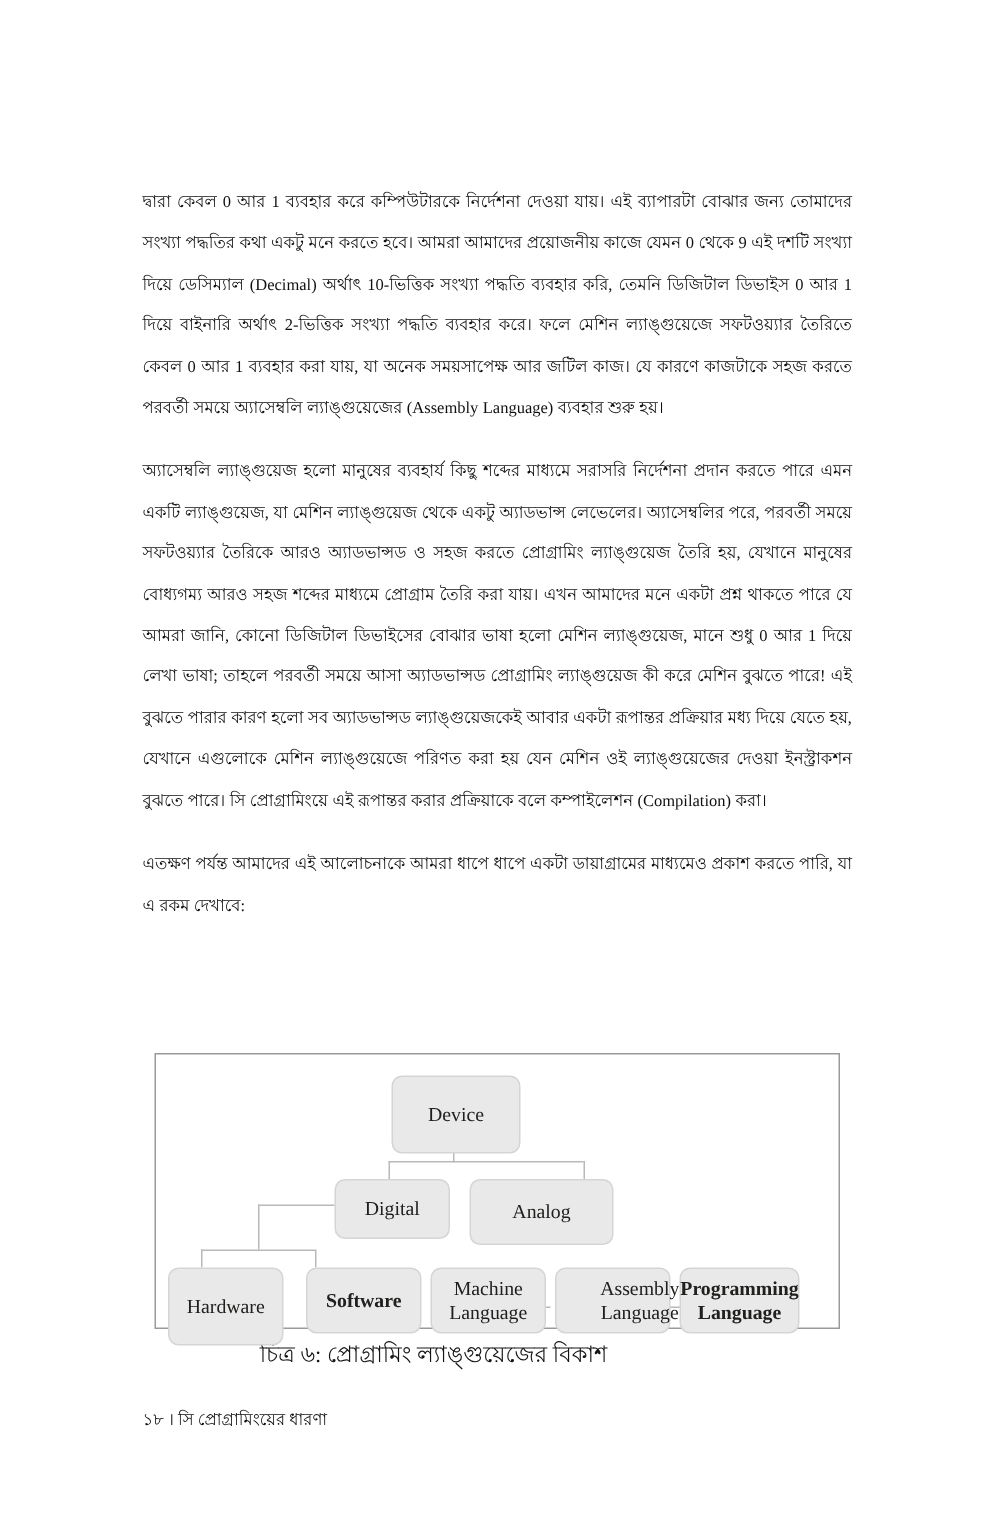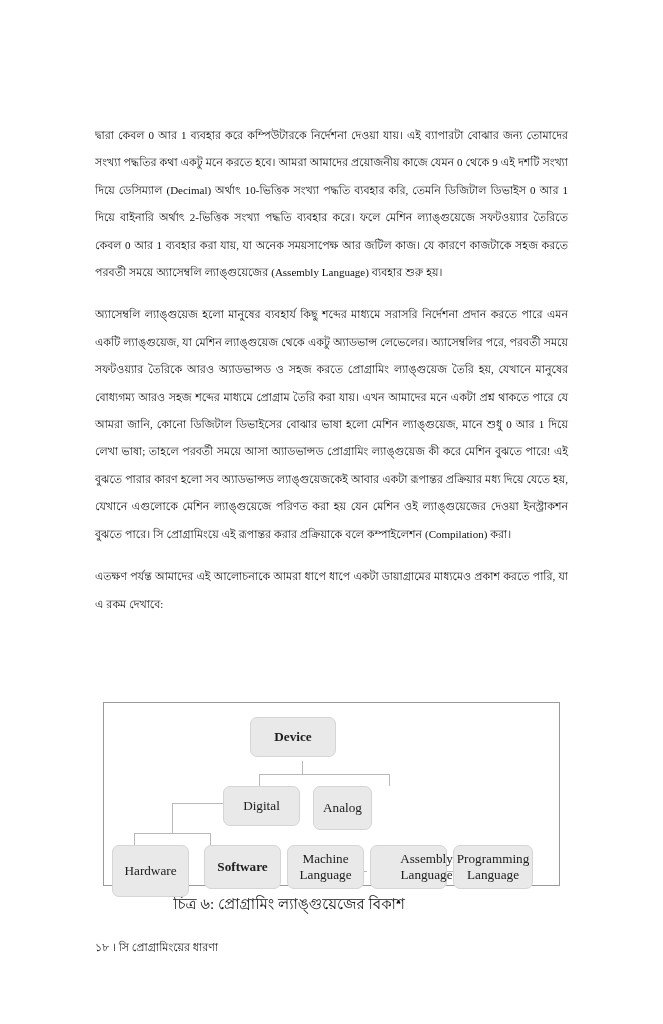--- a/index.html
+++ b/index.html
@@ -133,29 +133,29 @@
       <div class="conn h" style="left:68px; top:100px; width:51px;"></div>
       <div class="conn v" style="left:68px; top:100px; height:30px;"></div>
       <div class="conn h" style="left:30px; top:130px; width:76px;"></div>
       <div class="conn v" style="left:30px; top:130px; height:12px;"></div>
       <div class="conn v" style="left:106px; top:130px; height:12px;"></div>
 
       <div class="conn h" style="left:146px; top:168px; width:17px;"></div>
       <div class="conn h" style="left:246px; top:168px; width:17px;"></div>
       <div class="conn h" style="left:337px; top:168px; width:17px;"></div>
 
-      <div class="node" style="left:146px; top:14px; width:86px; height:40px;font-weight:bold;">
+      <div class="node" style="left:157px; top:14px; width:86px; height:52px;">
         <span>Device</span>
       </div>
 
       <div class="node" style="left:119px; top:83px; width:77px; height:40px;">
         <span>Digital</span>
       </div>
 
-      <div class="node" style="left:209px; top:83px; width:59px; height:44px;">
+      <div class="node" style="left:209px; top:83px; width:96px; height:44px;">
         <span>Analog</span>
       </div>
 
       <div class="node" style="left:8px; top:142px; width:77px; height:52px;">
         <span>Hardware</span>
       </div>
 
       <div class="node" style="left:100px; top:142px; width:77px; height:44px;font-weight:bold;">
         <span>Software</span>
       </div>
@@ -163,21 +163,21 @@
       <div class="node" style="left:183px; top:142px; width:77px; height:44px; flex-direction:column;">
         <span>Machine</span>
         <span>Language</span>
       </div>
 
       <div class="node" style="left:266px; top:142px; width:77px; height:44px; flex-direction:column;padding-left:40px;">
         <span>Assembly</span>
         <span>Language</span>
       </div>
 
-      <div class="node" style="left:349px; top:142px; width:80px; height:44px; flex-direction:column;">
+      <div class="node" style="left:349px; top:142px; width:80px; height:44px; flex-direction:column;font-weight:bold;">
         <span>Programming</span>
         <span>Language</span>
       </div>
 
     </div>
   </div>
 
   <div class="fig-caption">চিত্র ৬: প্রোগ্রামিং ল্যাঙ্গুয়েজের বিকাশ</div>
 
   <div class="footer">১৮ । সি প্রোগ্রামিংয়ের ধারণা</div>

